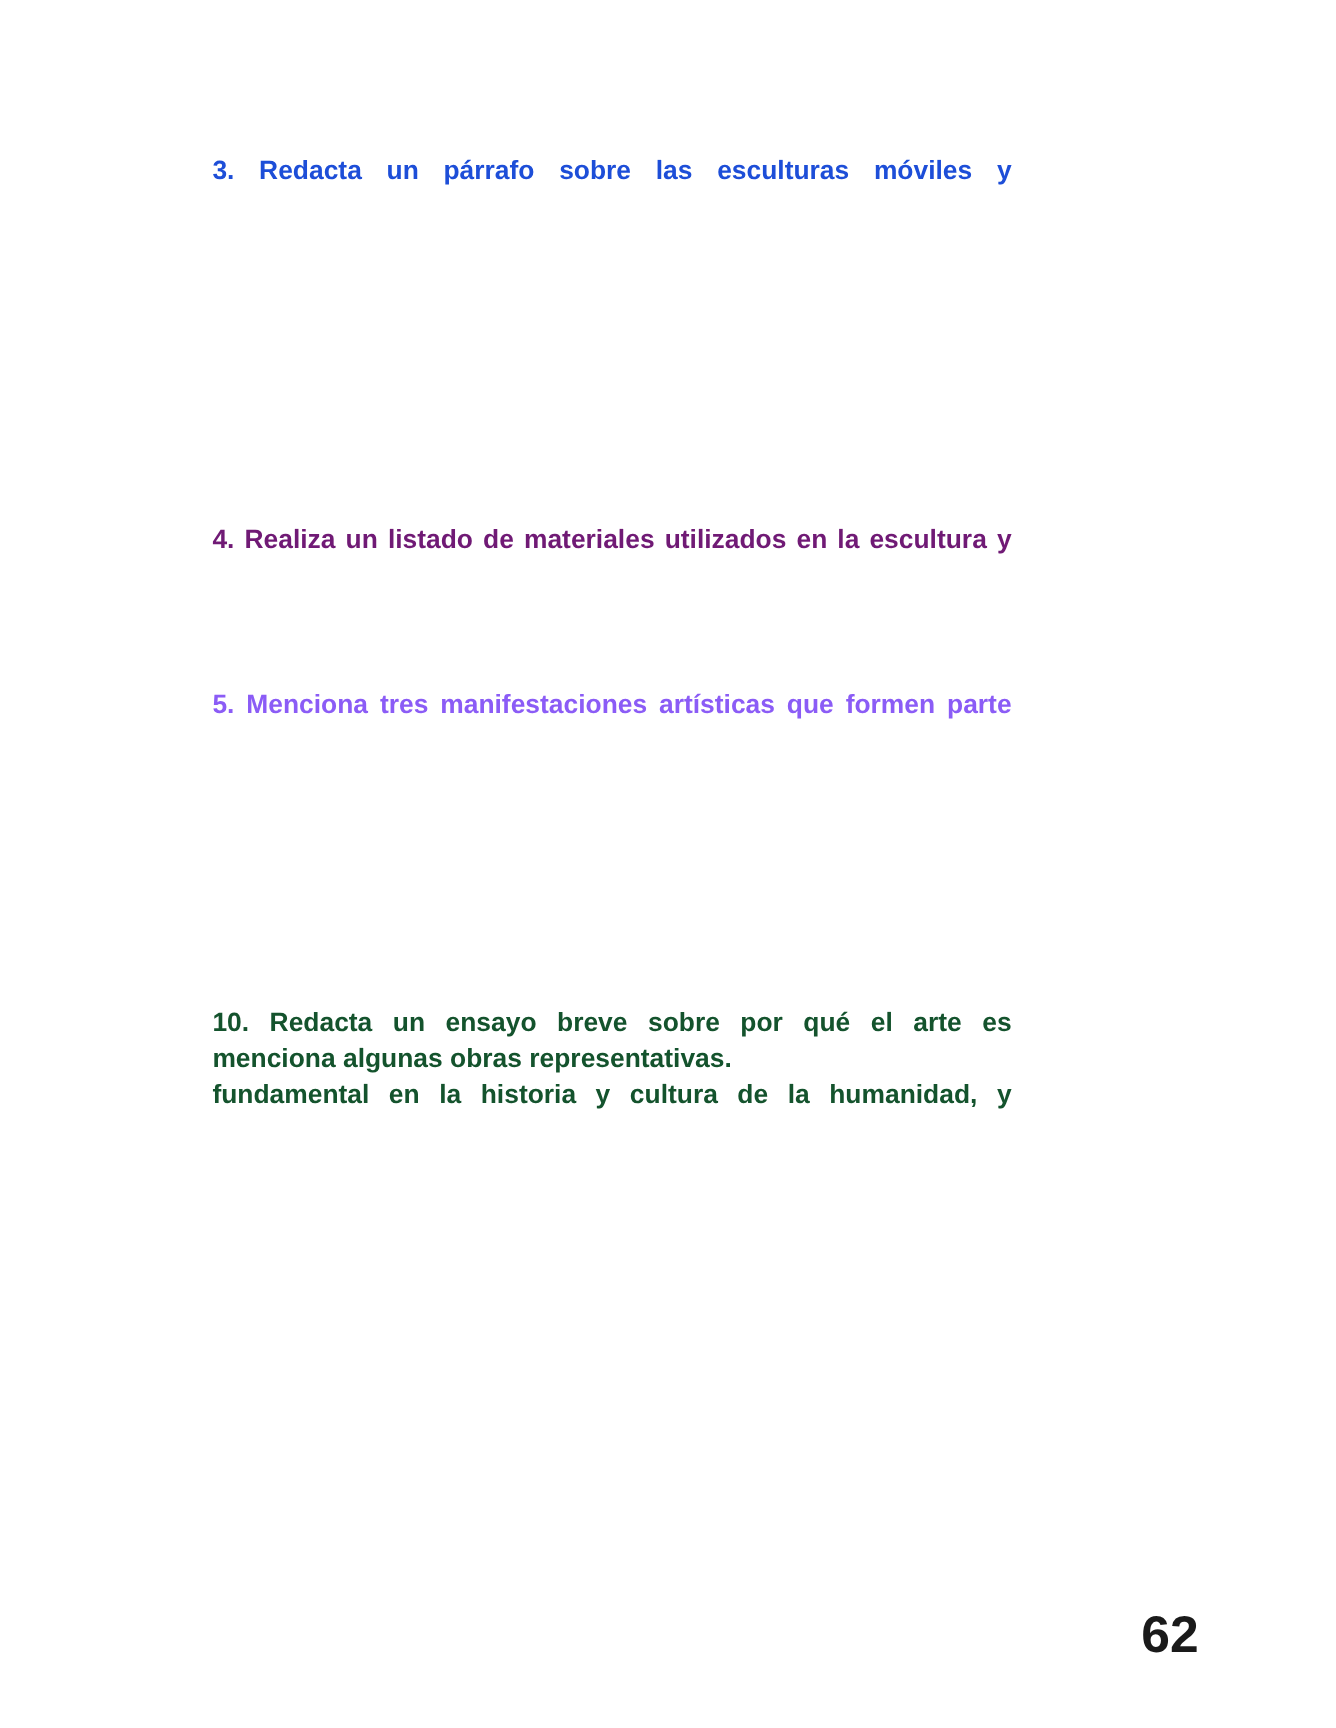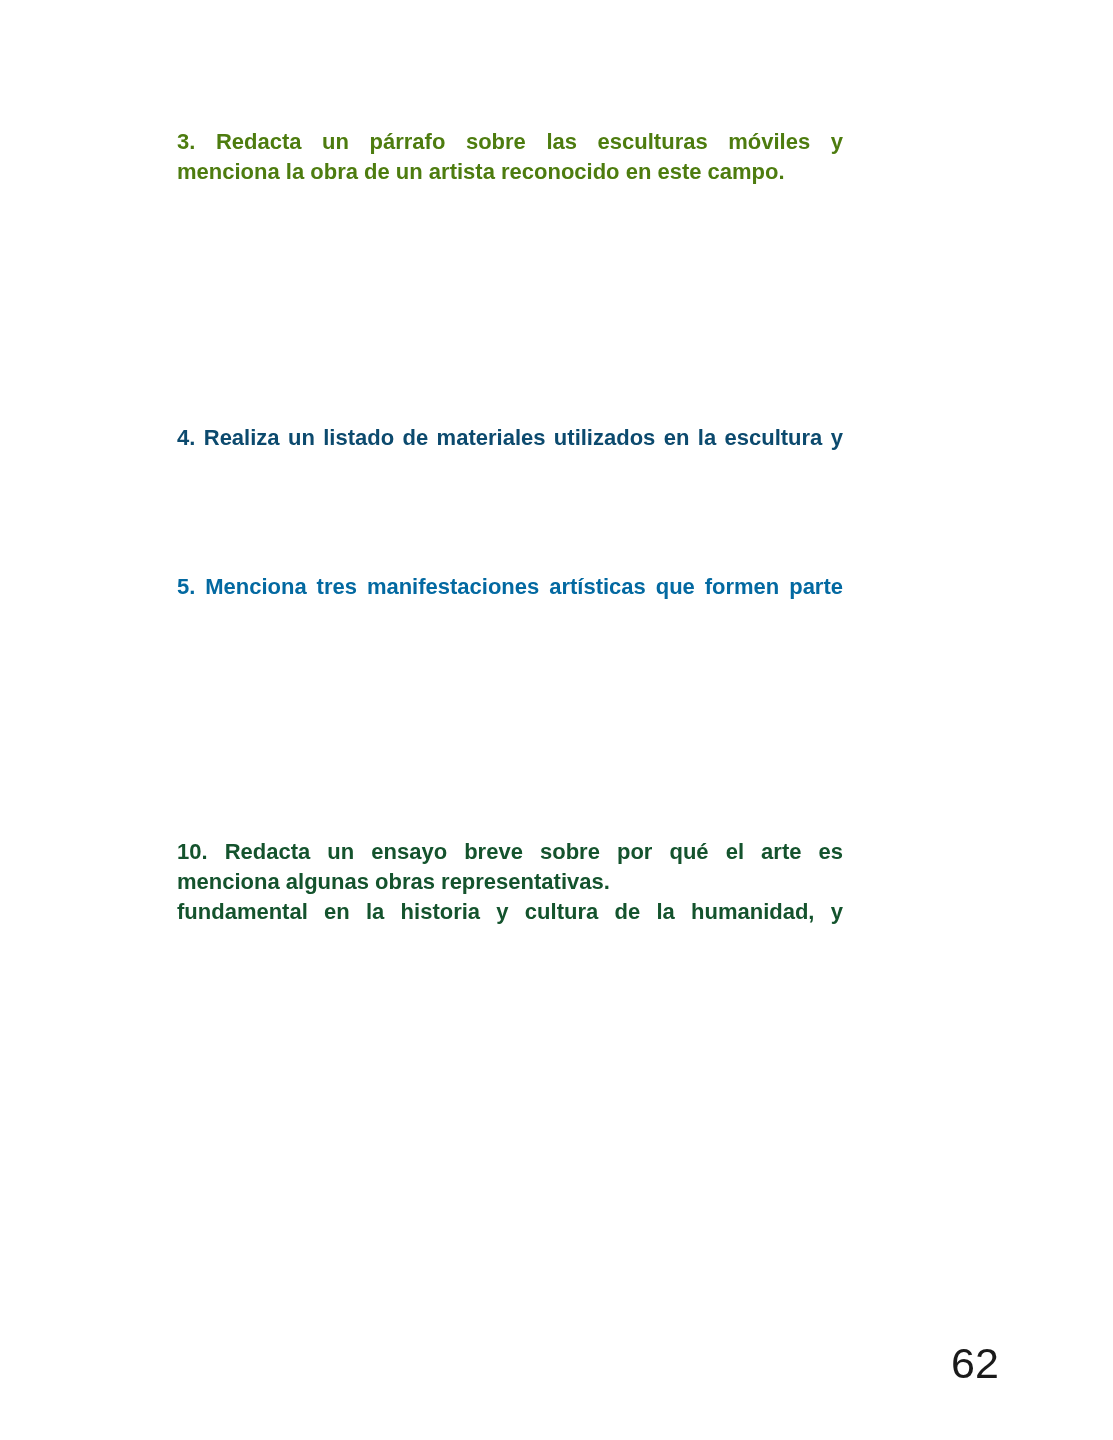--- a/index.html
+++ b/index.html
@@ -34,41 +34,40 @@
     text-align-last: justify;
   }
   #q3  { top: 127px; }
   #q4  { top: 423px; }
   #q5  { top: 572px; }
   #q10 { top: 837px; }
   .page-number {
     position: absolute;
     left: 951px;
     top: 1342px;
-    font-weight: 400;
+    font-weight: 700;
     font-size: 43px;
     line-height: 1;
     color: #1a1a1a;
   }
 </style>
 </head>
 <body style="background: rgb(255, 255, 255);">
 
 <main>
 
-  <section class="question" id="q3" style="color: #4d7c0f;">
+  <section class="question" id="q3" style="color: #1d4ed8;">
     <p class="line just">3. Redacta un párrafo sobre las esculturas móviles y</p>
-    <p class="line">menciona la obra de un artista reconocido en este campo.</p>
   </section>
 
-  <section class="question" id="q4" style="color: #0c4a6e;">
+  <section class="question" id="q4" style="color: #701a75; margin-top: 12px;">
     <p class="line just">4. Realiza un listado de materiales utilizados en la escultura y</p>
   </section>
 
-  <section class="question" id="q5" style="color: #0369a1;">
+  <section class="question" id="q5" style="color: #8b5cf6;">
     <p class="line just">5. Menciona tres manifestaciones artísticas que formen parte</p>
   </section>
 
   <section class="question" id="q10" style="color: #14532d;">
     <p class="line just">10. Redacta un ensayo breve sobre por qué el arte es</p>
     <p class="line">menciona algunas obras representativas.</p>
     <p class="line just">fundamental en la historia y cultura de la humanidad, y</p>
   </section>
 
   <div class="page-number">62</div>

